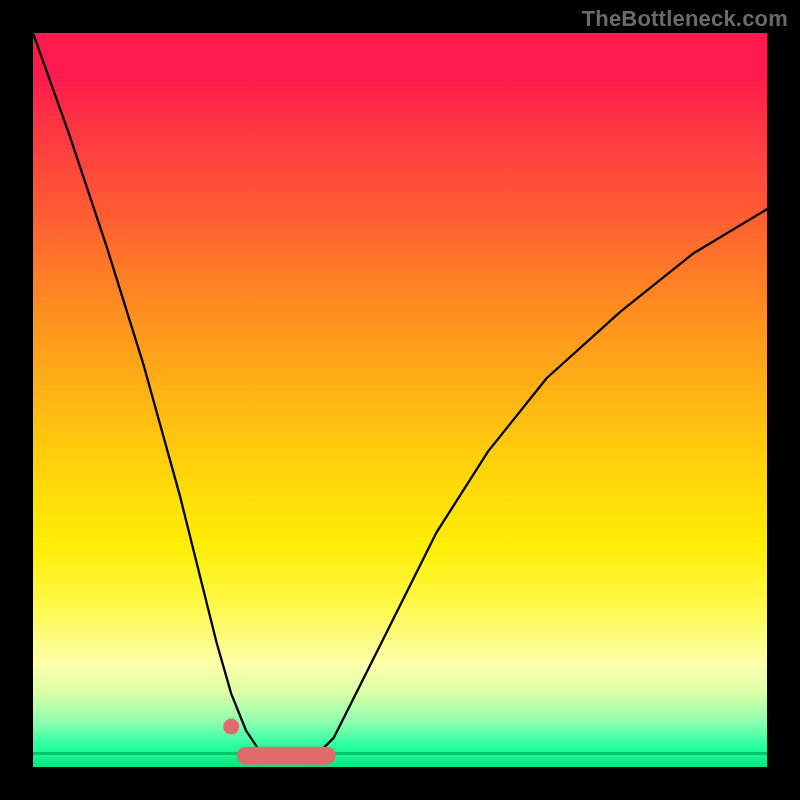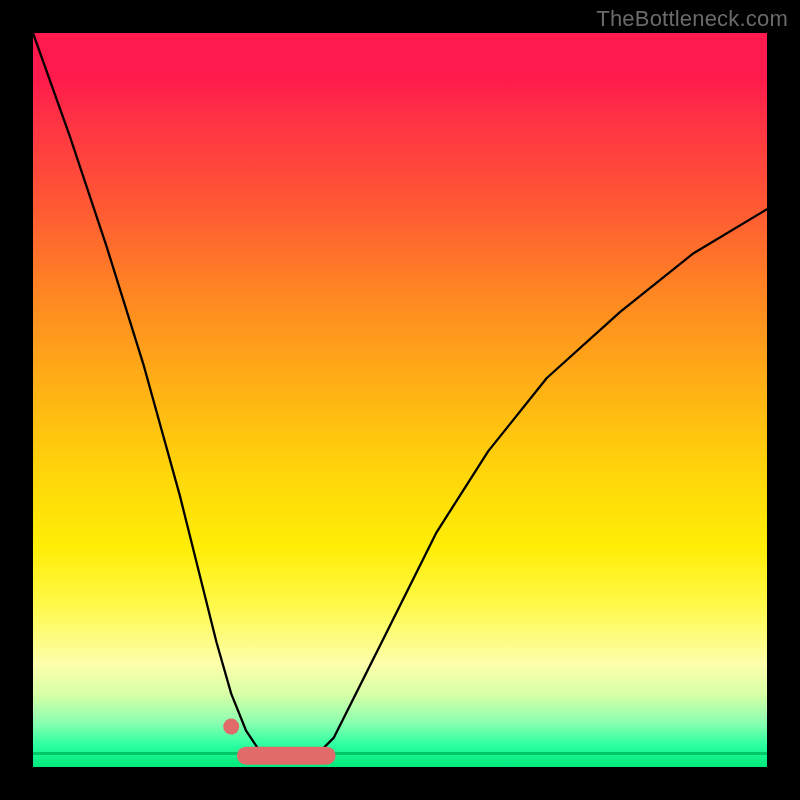--- a/index.html
+++ b/index.html
@@ -3,21 +3,21 @@
 <meta charset="utf-8">
 <style>
   html, body { margin: 0; padding: 0; }
   body { width: 800px; height: 800px; background: #000; position: relative; overflow: hidden; }
   .watermark {
     position: absolute;
     top: 6px;
     right: 12px;
     font-family: Arial, Helvetica, sans-serif;
     font-size: 22px;
-    font-weight: 400;
+    font-weight: 700;
     color: #6a6a6a;
     letter-spacing: 0.2px;
     z-index: 5;
   }
   .plot-area {
     position: absolute;
     left: 33px;
     top: 33px;
     width: 734px;
     height: 734px;

